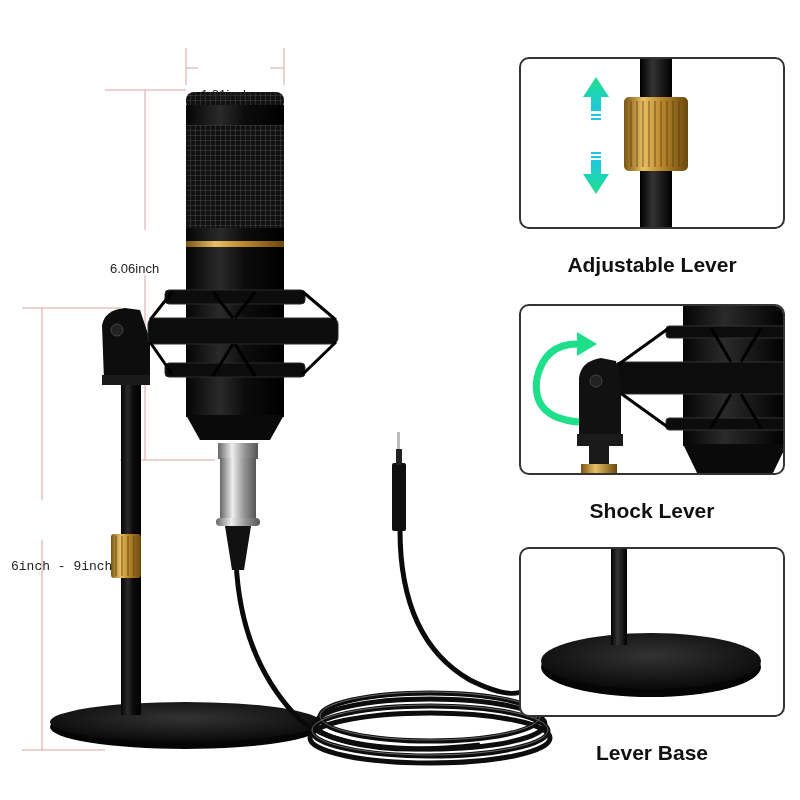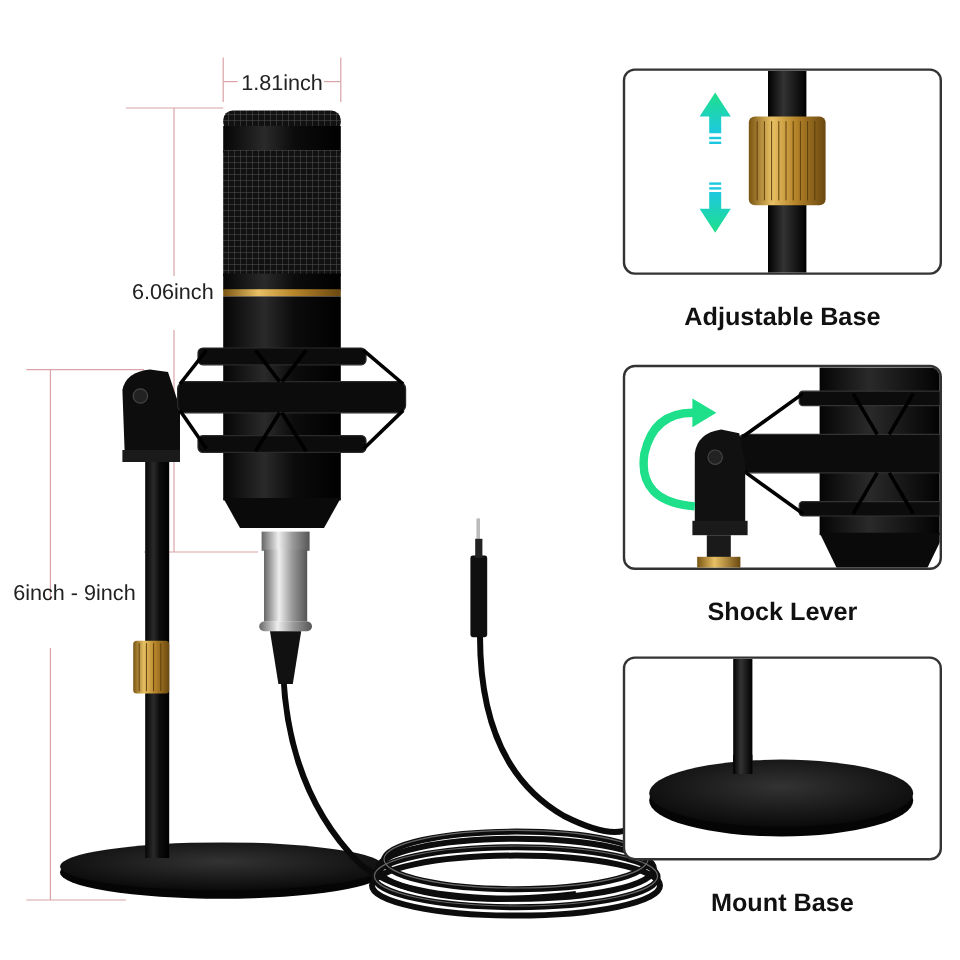--- a/index.html
+++ b/index.html
@@ -1,18 +1,18 @@
 <!DOCTYPE html>
 <html><head>
 <meta charset="utf-8">
 <style>
   html,body{margin:0;padding:0;background:#ffffff;}
   body{width:800px;height:800px;position:relative;overflow:hidden;font-family:"Liberation Sans",sans-serif;}
   .abs{position:absolute;}
-  .dim-label{font-size:18px;color:#222;font-family:"Liberation Sans",sans-serif;white-space:nowrap;}
+  .dim-label{font-size:13px;color:#222;font-family:"Liberation Sans",sans-serif;white-space:nowrap;margin-top:28px;}
   .panel{position:absolute;border:2px solid #333;border-radius:10px;background:#fff;overflow:hidden;box-sizing:border-box;}
   .panel svg{position:absolute;left:0;top:0;}
   .caption{position:absolute;font-weight:bold;font-size:21px;color:#111;text-align:center;width:270px;}
   svg.main{position:absolute;left:0;top:0;}
 </style>
 </head>
 <body>
 
 <svg class="main" width="800" height="800" viewBox="0 0 800 800">
   <defs>
@@ -119,21 +119,21 @@
     <line x1="336" y1="342" x2="303" y2="374"></line>
     <line x1="213" y1="292" x2="233" y2="318"></line>
     <line x1="255" y1="292" x2="235" y2="318"></line>
     <line x1="213" y1="376" x2="233" y2="344"></line>
     <line x1="255" y1="376" x2="235" y2="344"></line>
   </g>
 </svg>
 
 <div class="abs dim-label" style="left:201px;top:59px;">1.81inch</div>
 <div class="abs dim-label" style="left:110px;top:233px;">6.06inch</div>
-<div class="abs dim-label" style="left:11px;top:484px;">6inch - 9inch</div>
+<div class="abs dim-label" style="left:11px;top:531px;font-family:Liberation Mono, monospace;">6inch - 9inch</div>
 
 <div class="panel" style="left:519px;top:57px;width:266px;height:172px;">
   <svg width="266" height="172" viewBox="0 0 266 172">
     <defs>
       <linearGradient id="g2" x1="0" x2="1">
           <stop offset="0" stop-color="#7a5512"></stop>
           <stop offset="0.3" stop-color="#e8c064"></stop>
           <stop offset="0.6" stop-color="#b8862a"></stop>
           <stop offset="1" stop-color="#6a4810"></stop>
         </linearGradient>
@@ -169,21 +169,21 @@
       <rect x="70" y="55" width="10" height="2" fill="#1cc8e0"></rect>
       <rect x="70" y="59" width="10" height="2" fill="#1cc8e0"></rect>
     </g>
     <g>
       <rect x="70" y="93" width="10" height="2" fill="#1cc8e0"></rect>
       <rect x="70" y="97" width="10" height="2" fill="#1cc8e0"></rect>
       <path d="M70 101 L80 101 L80 115 L88 115 L75 135 L62 115 L70 115 Z" fill="url(#ar2)"></path>
     </g>
   </svg>
 </div>
-<div class="caption" style="left:517px;top:253px;">Adjustable Base</div>
+<div class="caption" style="left:517px;top:253px;">Adjustable Lever</div>
 
 <div class="panel" style="left:519px;top:304px;width:266px;height:171px;">
   <svg width="266" height="171" viewBox="0 0 266 171">
     <defs>
       <linearGradient id="b3" x1="0" x2="1">
           <stop offset="0" stop-color="#050505"></stop>
           <stop offset="0.4" stop-color="#2a2a2a"></stop>
           <stop offset="1" stop-color="#000"></stop>
         </linearGradient>
       <linearGradient id="g3" x1="0" x2="1">
@@ -232,13 +232,13 @@
           <stop offset="0" stop-color="#333"></stop>
           <stop offset="1" stop-color="#0a0a0a"></stop>
         </radialGradient>
     </defs>
     <rect x="90" y="0" width="16" height="95" fill="url(#p4)"></rect>
     <ellipse cx="130" cy="118" rx="110" ry="30" fill="#050505"></ellipse>
     <ellipse cx="130" cy="112" rx="110" ry="28" fill="url(#bg4)"></ellipse>
     <rect x="90" y="80" width="16" height="16" fill="url(#p4)"></rect>
   </svg>
 </div>
-<div class="caption" style="left:517px;top:741px;">Mount Base</div>
+<div class="caption" style="left:517px;top:741px;">Lever Base</div>
 
 </body></html>

